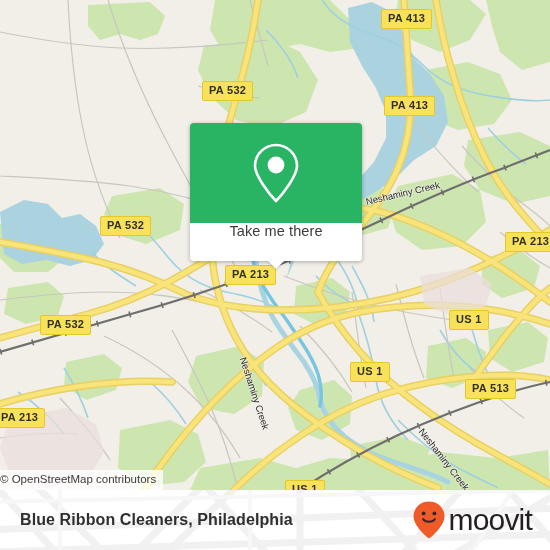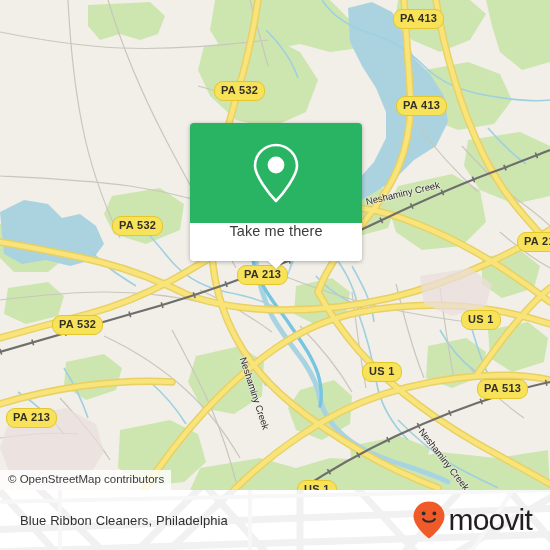--- a/index.html
+++ b/index.html
@@ -35,31 +35,30 @@
     width: 550px;
     height: 490px;
     display: block;
   }
 
   
   .shield {
     position: absolute;
     background: #f7e259;
     border: 1.5px solid #e3c72d;
-    border-radius: 9px;
+    border-radius: 2px;
     color: #333026;
     font-family: "Liberation Sans", sans-serif;
     font-weight: bold;
     font-size: 11px;
     letter-spacing: 0.3px;
     line-height: 1;
     padding: 3px 6px 4px 6px;
     white-space: nowrap;
     box-sizing: border-box;
-    margin-left: 12px;
   }
 
   
   .creek-label {
     position: absolute;
     color: #2b2b2b;
     font-family: "Liberation Sans", sans-serif;
     font-size: 9.5px;
     white-space: nowrap;
     text-shadow: 0 0 2px #f2efe9, 0 0 2px #f2efe9, 0 0 2px #f2efe9;
@@ -67,21 +66,21 @@
 
   
   #attribution {
     position: absolute;
     left: 0;
     bottom: 0;
     background: rgba(255,255,255,0.80);
     color: #3a3a3a;
     font-family: "Liberation Sans", sans-serif;
     font-size: 11.5px;
-    padding: 4px 7px 5px 8px;
+    padding: 4px 7px 5px 0;
     line-height: 1;
     white-space: nowrap;
   }
 
   
   #popup {
     position: absolute;
     left: 190px;
     top: 123px;
     width: 172px;
@@ -141,23 +140,24 @@
     width: 550px; height: 60px;
     display: block;
   }
   #footer-title {
     position: absolute;
     left: 20px;
     top: 50%;
     transform: translateY(-50%);
     color: #2f2f2f;
     font-family: "Liberation Sans", sans-serif;
-    font-size: 13px;
+    font-size: 16px;
     letter-spacing: 0.1px;
     white-space: nowrap;
+    font-weight: bold;
   }
   #brand {
     position: absolute;
     right: 18px;
     top: 50%;
     transform: translateY(-50%);
     display: flex;
     align-items: center;
     gap: 2px;
   }

